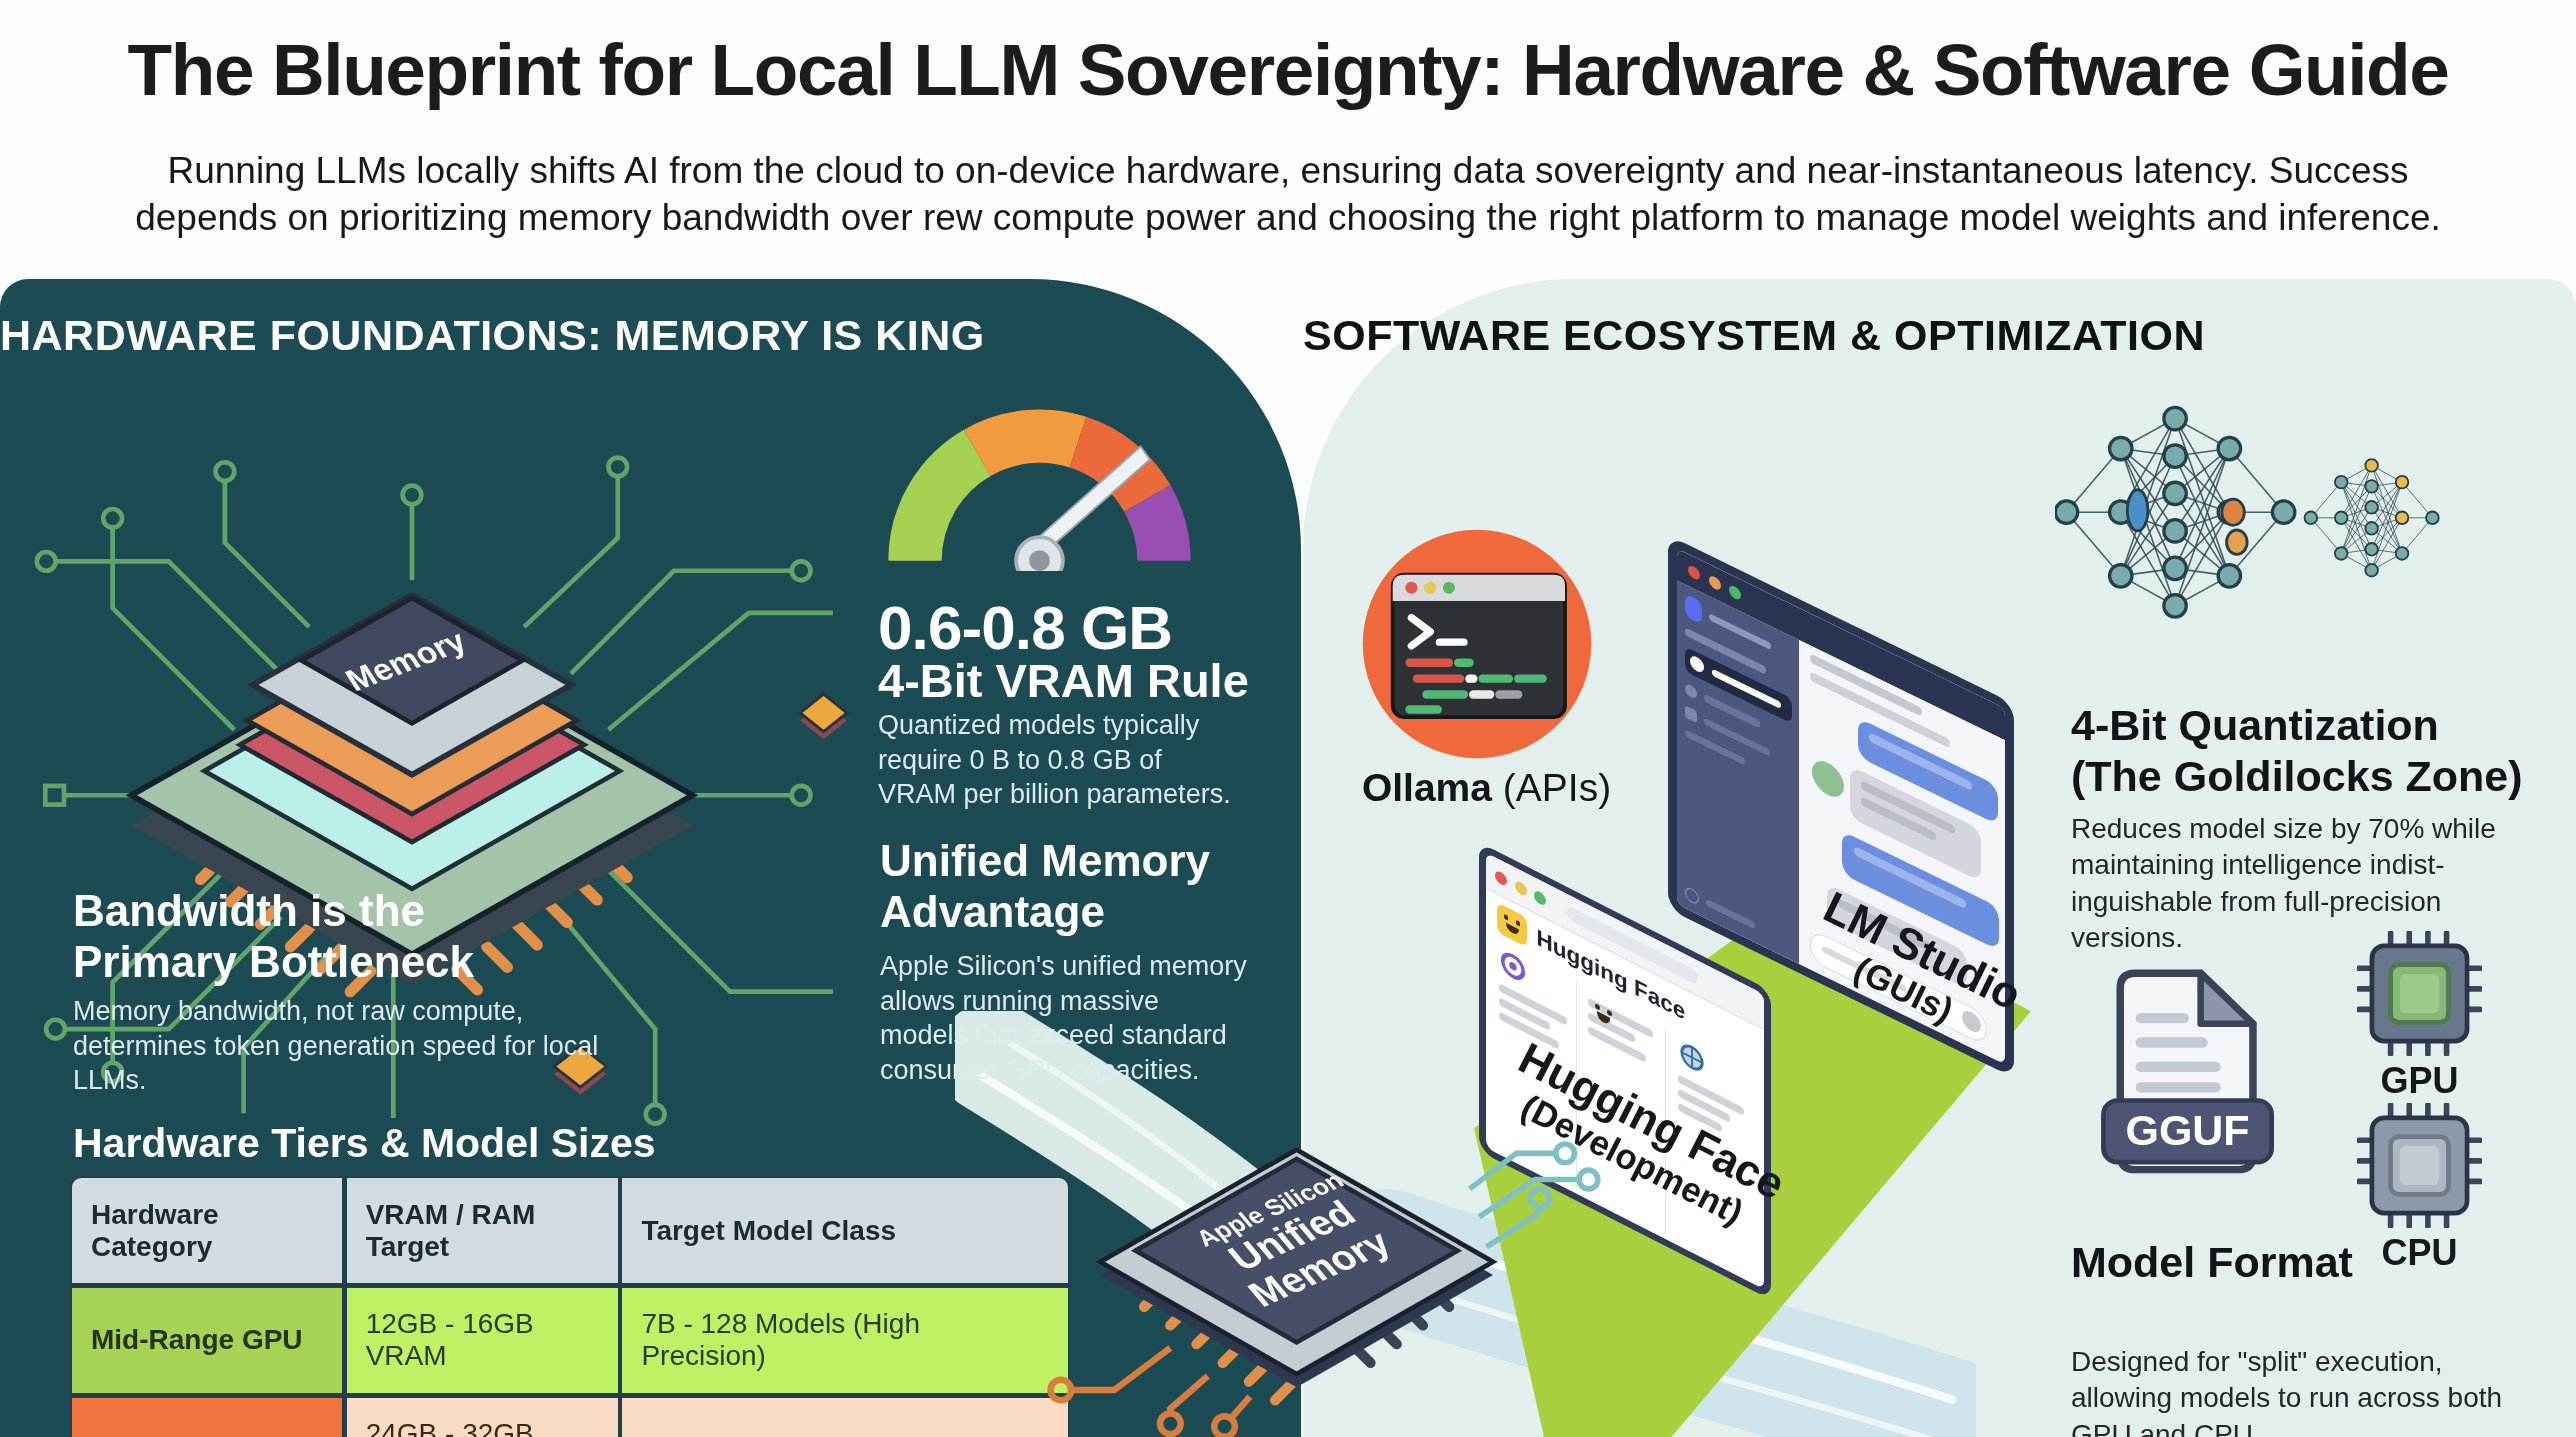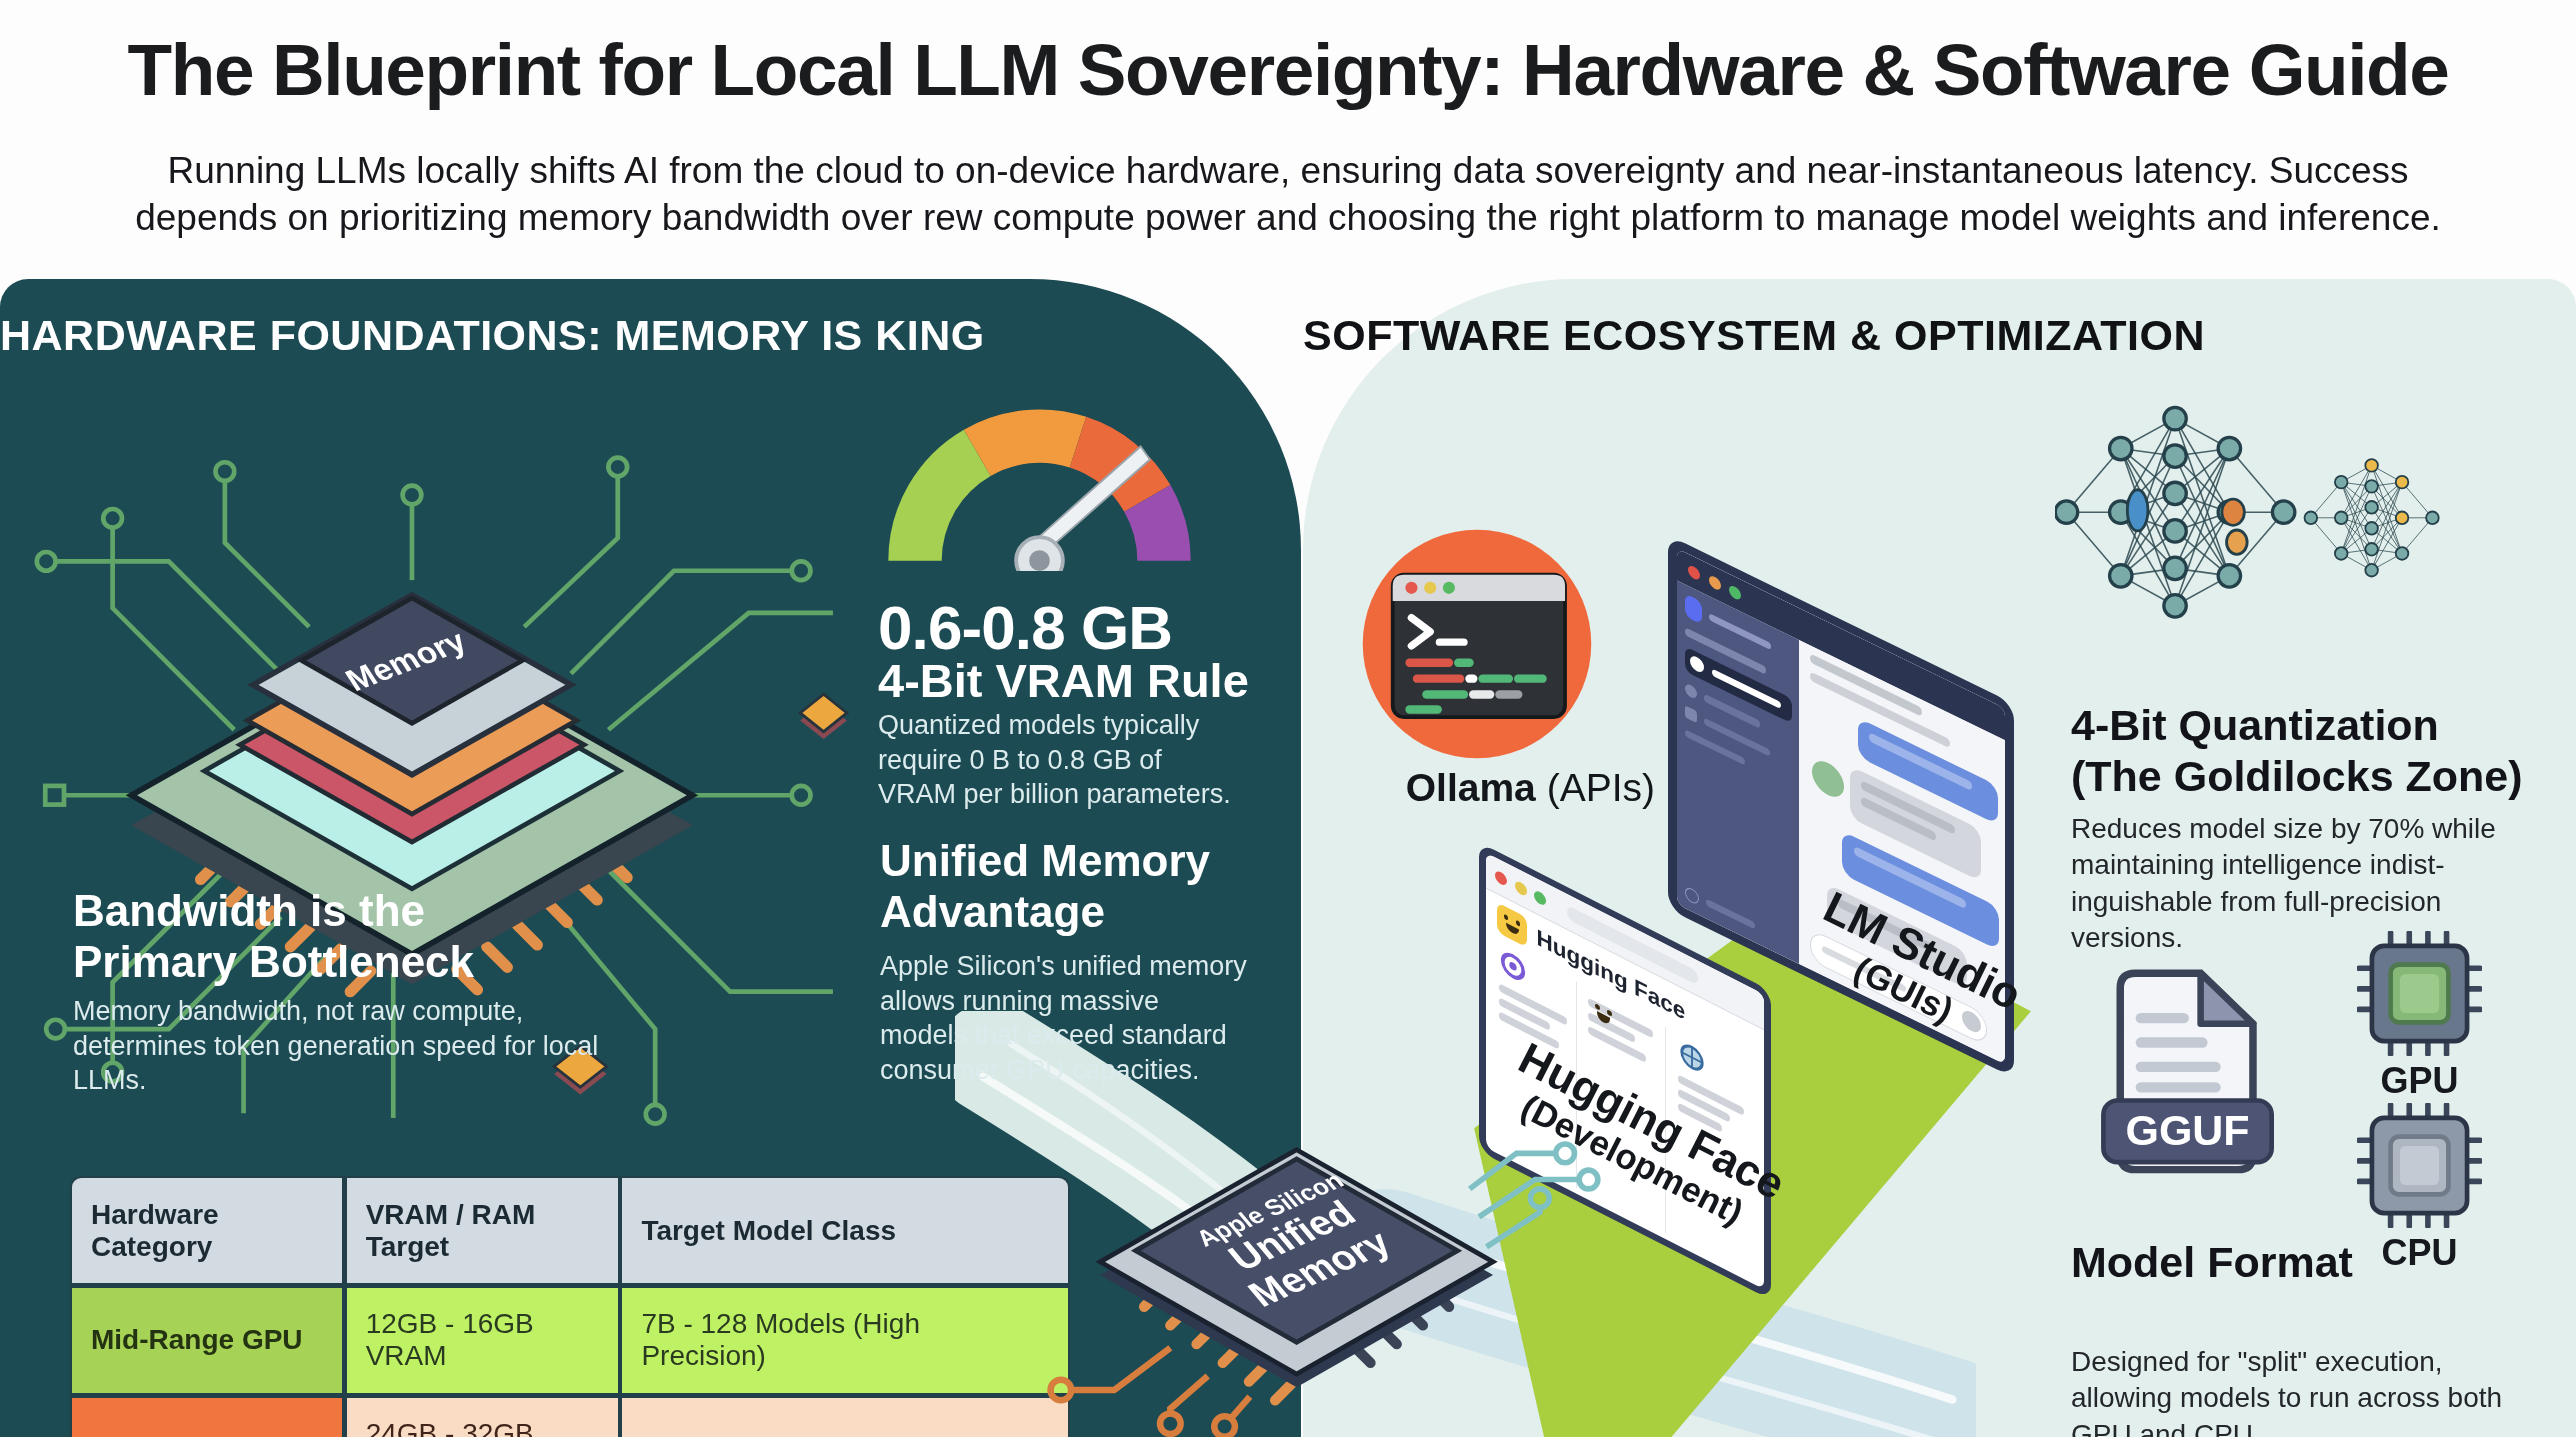--- a/index.html
+++ b/index.html
@@ -35,21 +35,21 @@
        border-radius:11.2px;overflow:hidden;border:2.8px solid #22404a;}
   .tbl div{padding:20.6px 19px;font-size:28px;display:flex;align-items:center}
   .th{background:#d2dbe1;color:#1c2a34;font-weight:700}
   .c-g{background:#a6d355;color:#243311;font-weight:700}
   .d-g{background:#bef264;color:#2a3a20;font-weight:500}
   .c-o{background:#f1753f;color:#3d1d10;font-weight:700}
   .d-o{background:#f9dcc3;color:#40241a;font-weight:500}
 
   
   .plat-h{font-size:39px;font-weight:700;color:#15202b;text-align:center;line-height:1.25}
-  .app-label{font-size:39px;color:#13161a;text-align:right}
+  .app-label{font-size:39px;color:#13161a;text-align:center}
   .app-label b{font-weight:700}
   .rot-label{text-align:center;color:#14171b;line-height:1.1}
   .rot-label .l1{font-size:44px;font-weight:800}
   .rot-label .l2{font-size:35px;font-weight:700}
   .sec-h{font-size:43px;font-weight:800;color:#121419;line-height:1.18}
   .sec-body{font-size:28px;color:#23262b;line-height:1.3}
   .chip-label{font-size:36px;font-weight:800;color:#15181c;text-align:center}
 
   
   .win{transform-origin:top left;overflow:hidden;background:#f2f3f6;}
@@ -195,20 +195,21 @@
     <span style="display:block">Advantage</span>
   </div>
   <div class="abs teal-body" style="left:880px;top:949px;width:371px">Apple Silicon's unified memory allows running massive models that exceed standard consumer GPU capacities.</div>
 
   <div class="abs white-h2" style="left:73px;top:885px">
     <span style="display:block">Bandwidth is the</span>
     <span style="display:block">Primary Bottleneck</span>
   </div>
   <div class="abs teal-body" style="left:73px;top:994px;width:580px">Memory bandwidth, not raw compute, determines token generation speed for local LLMs.</div>
 
+  <div class="abs tbl-title" style="left:73px;top:1120px">Hardware Tiers &amp; Model Sizes</div>
   <div class="abs tbl" style="left:70px;top:1176px">
     <div class="th">Hardware Category</div>
     <div class="th">VRAM / RAM Target</div>
     <div class="th">Target Model Class</div>
 
     <div class="c-g">Mid-Range GPU</div>
     <div class="d-g">12GB - 16GB VRAM</div>
     <div class="d-g">7B - 128 Models (High Precision)</div>
 
     <div class="c-o">Enthusiast GPU</div>

